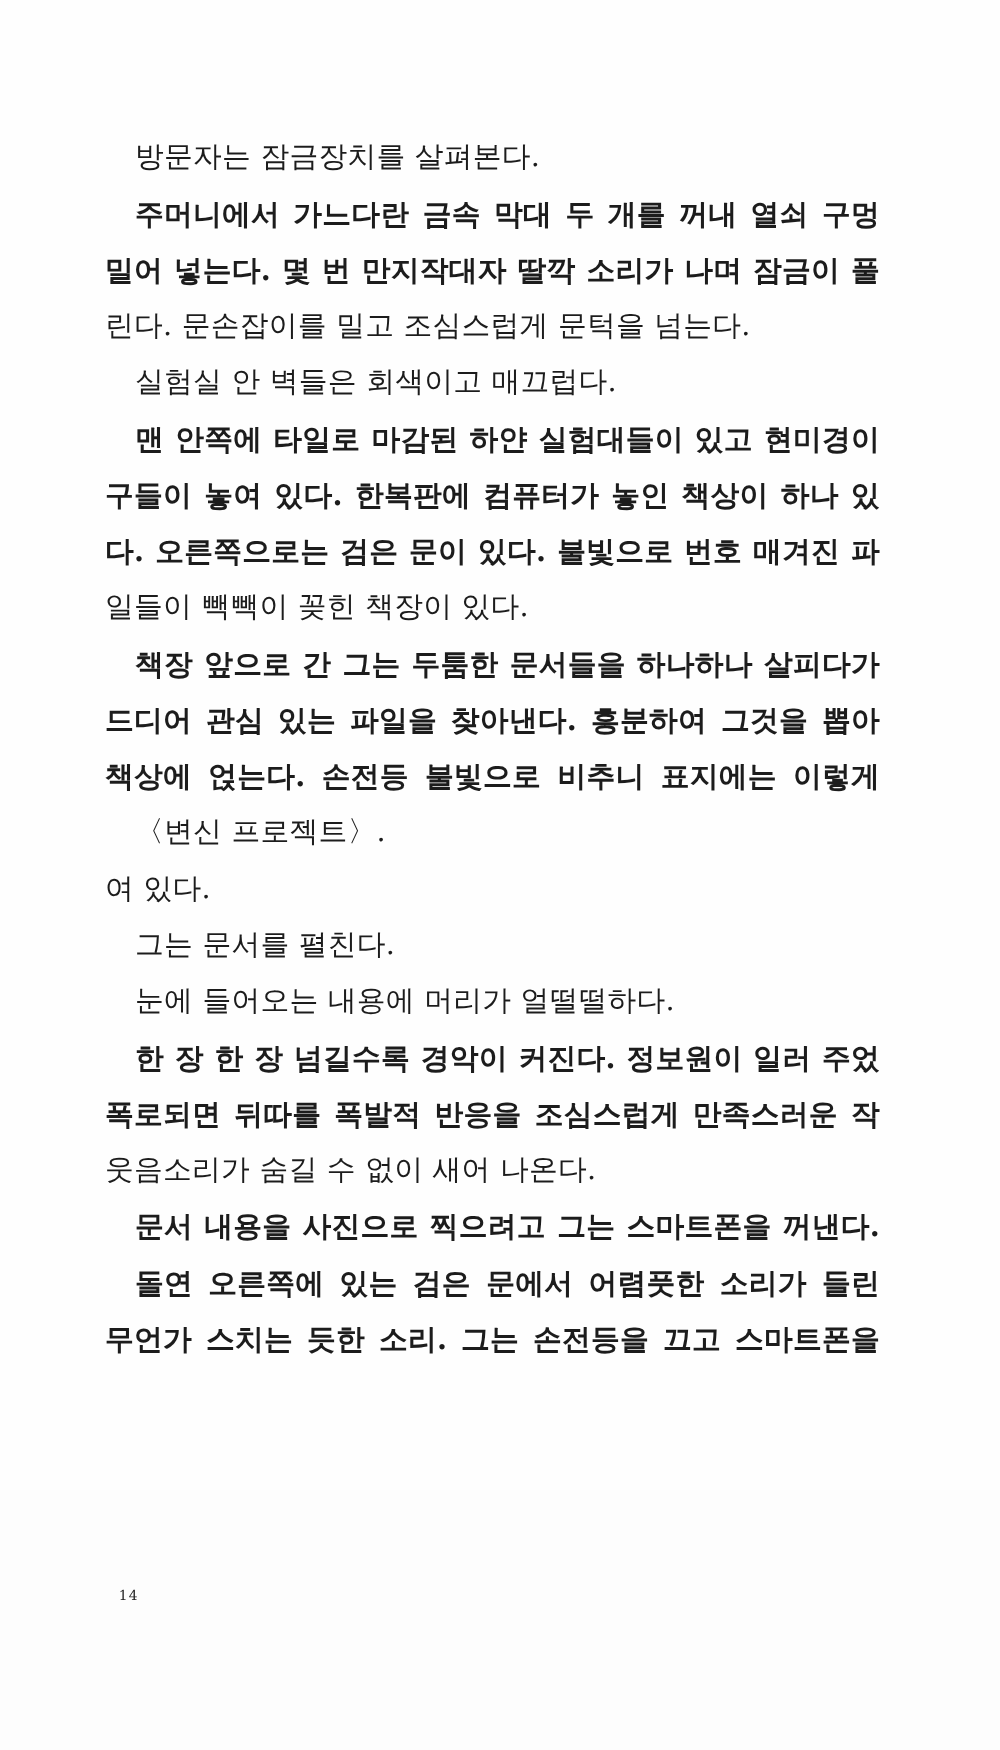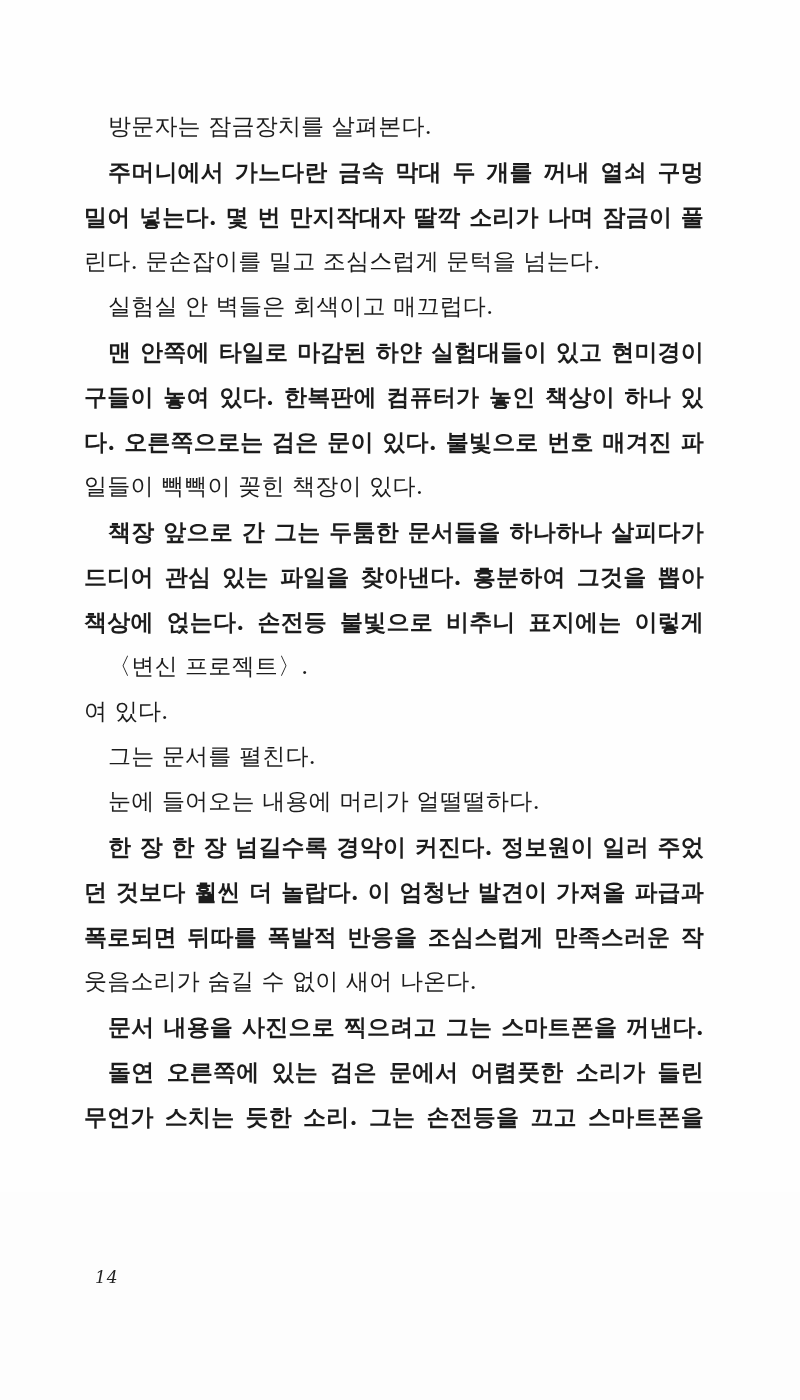--- a/index.html
+++ b/index.html
@@ -49,25 +49,24 @@
     padding-left: 24px;
   }
   .line.justify.indent {
     padding-left: 24px;
     width: 596px;
   }
   .page-number {
     position: absolute;
     left: 95px;
     top: 1266px;
-    font-size: 17px;
+    font-size: 11px;
     line-height: 22px;
     color: #222;
     letter-spacing: 1px;
-    font-style: italic;
   }
 </style>
 </head>
 <body>
 
 <div class="book-page">
   <div class="text-block">
     <div class="line indent">방문자는 잠금장치를 살펴본다.</div>
     <div class="line indent justify">주머니에서 가느다란 금속 막대 두 개를 꺼내 열쇠 구멍에</div>
     <div class="line justify">밀어 넣는다. 몇 번 만지작대자 딸깍 소리가 나며 잠금이 풀</div>
@@ -78,21 +77,20 @@
     <div class="line justify">다. 오른쪽으로는 검은 문이 있다. 불빛으로 번호 매겨진 파</div>
     <div class="line">일들이 빽빽이 꽂힌 책장이 있다.</div>
     <div class="line indent justify">책장 앞으로 간 그는 두툼한 문서들을 하나하나 살피다가</div>
     <div class="line justify">드디어 관심 있는 파일을 찾아낸다. 흥분하여 그것을 뽑아내</div>
     <div class="line justify">책상에 얹는다. 손전등 불빛으로 비추니 표지에는 이렇게 쓰</div>
     <div class="line indent">〈변신 프로젝트〉.</div>
     <div class="line">여 있다.</div>
     <div class="line indent">그는 문서를 펼친다.</div>
     <div class="line indent">눈에 들어오는 내용에 머리가 얼떨떨하다.</div>
     <div class="line indent justify">한 장 한 장 넘길수록 경악이 커진다. 정보원이 일러 주었</div>
-    <div class="line justify">던 것보다 훨씬 더 놀랍다. 이 엄청난 발견이 가져올 파급과</div>
     <div class="line justify">폭로되면 뒤따를 폭발적 반응을 조심스럽게 만족스러운 작은</div>
     <div class="line">웃음소리가 숨길 수 없이 새어 나온다.</div>
     <div class="line indent justify">문서 내용을 사진으로 찍으려고 그는 스마트폰을 꺼낸다.</div>
     <div class="line indent justify">돌연 오른쪽에 있는 검은 문에서 어렴풋한 소리가 들린다.</div>
     <div class="line justify">무언가 스치는 듯한 소리. 그는 손전등을 끄고 스마트폰을</div>
   </div>
   <div class="page-number">14</div>
 </div>
 
 </body></html>

